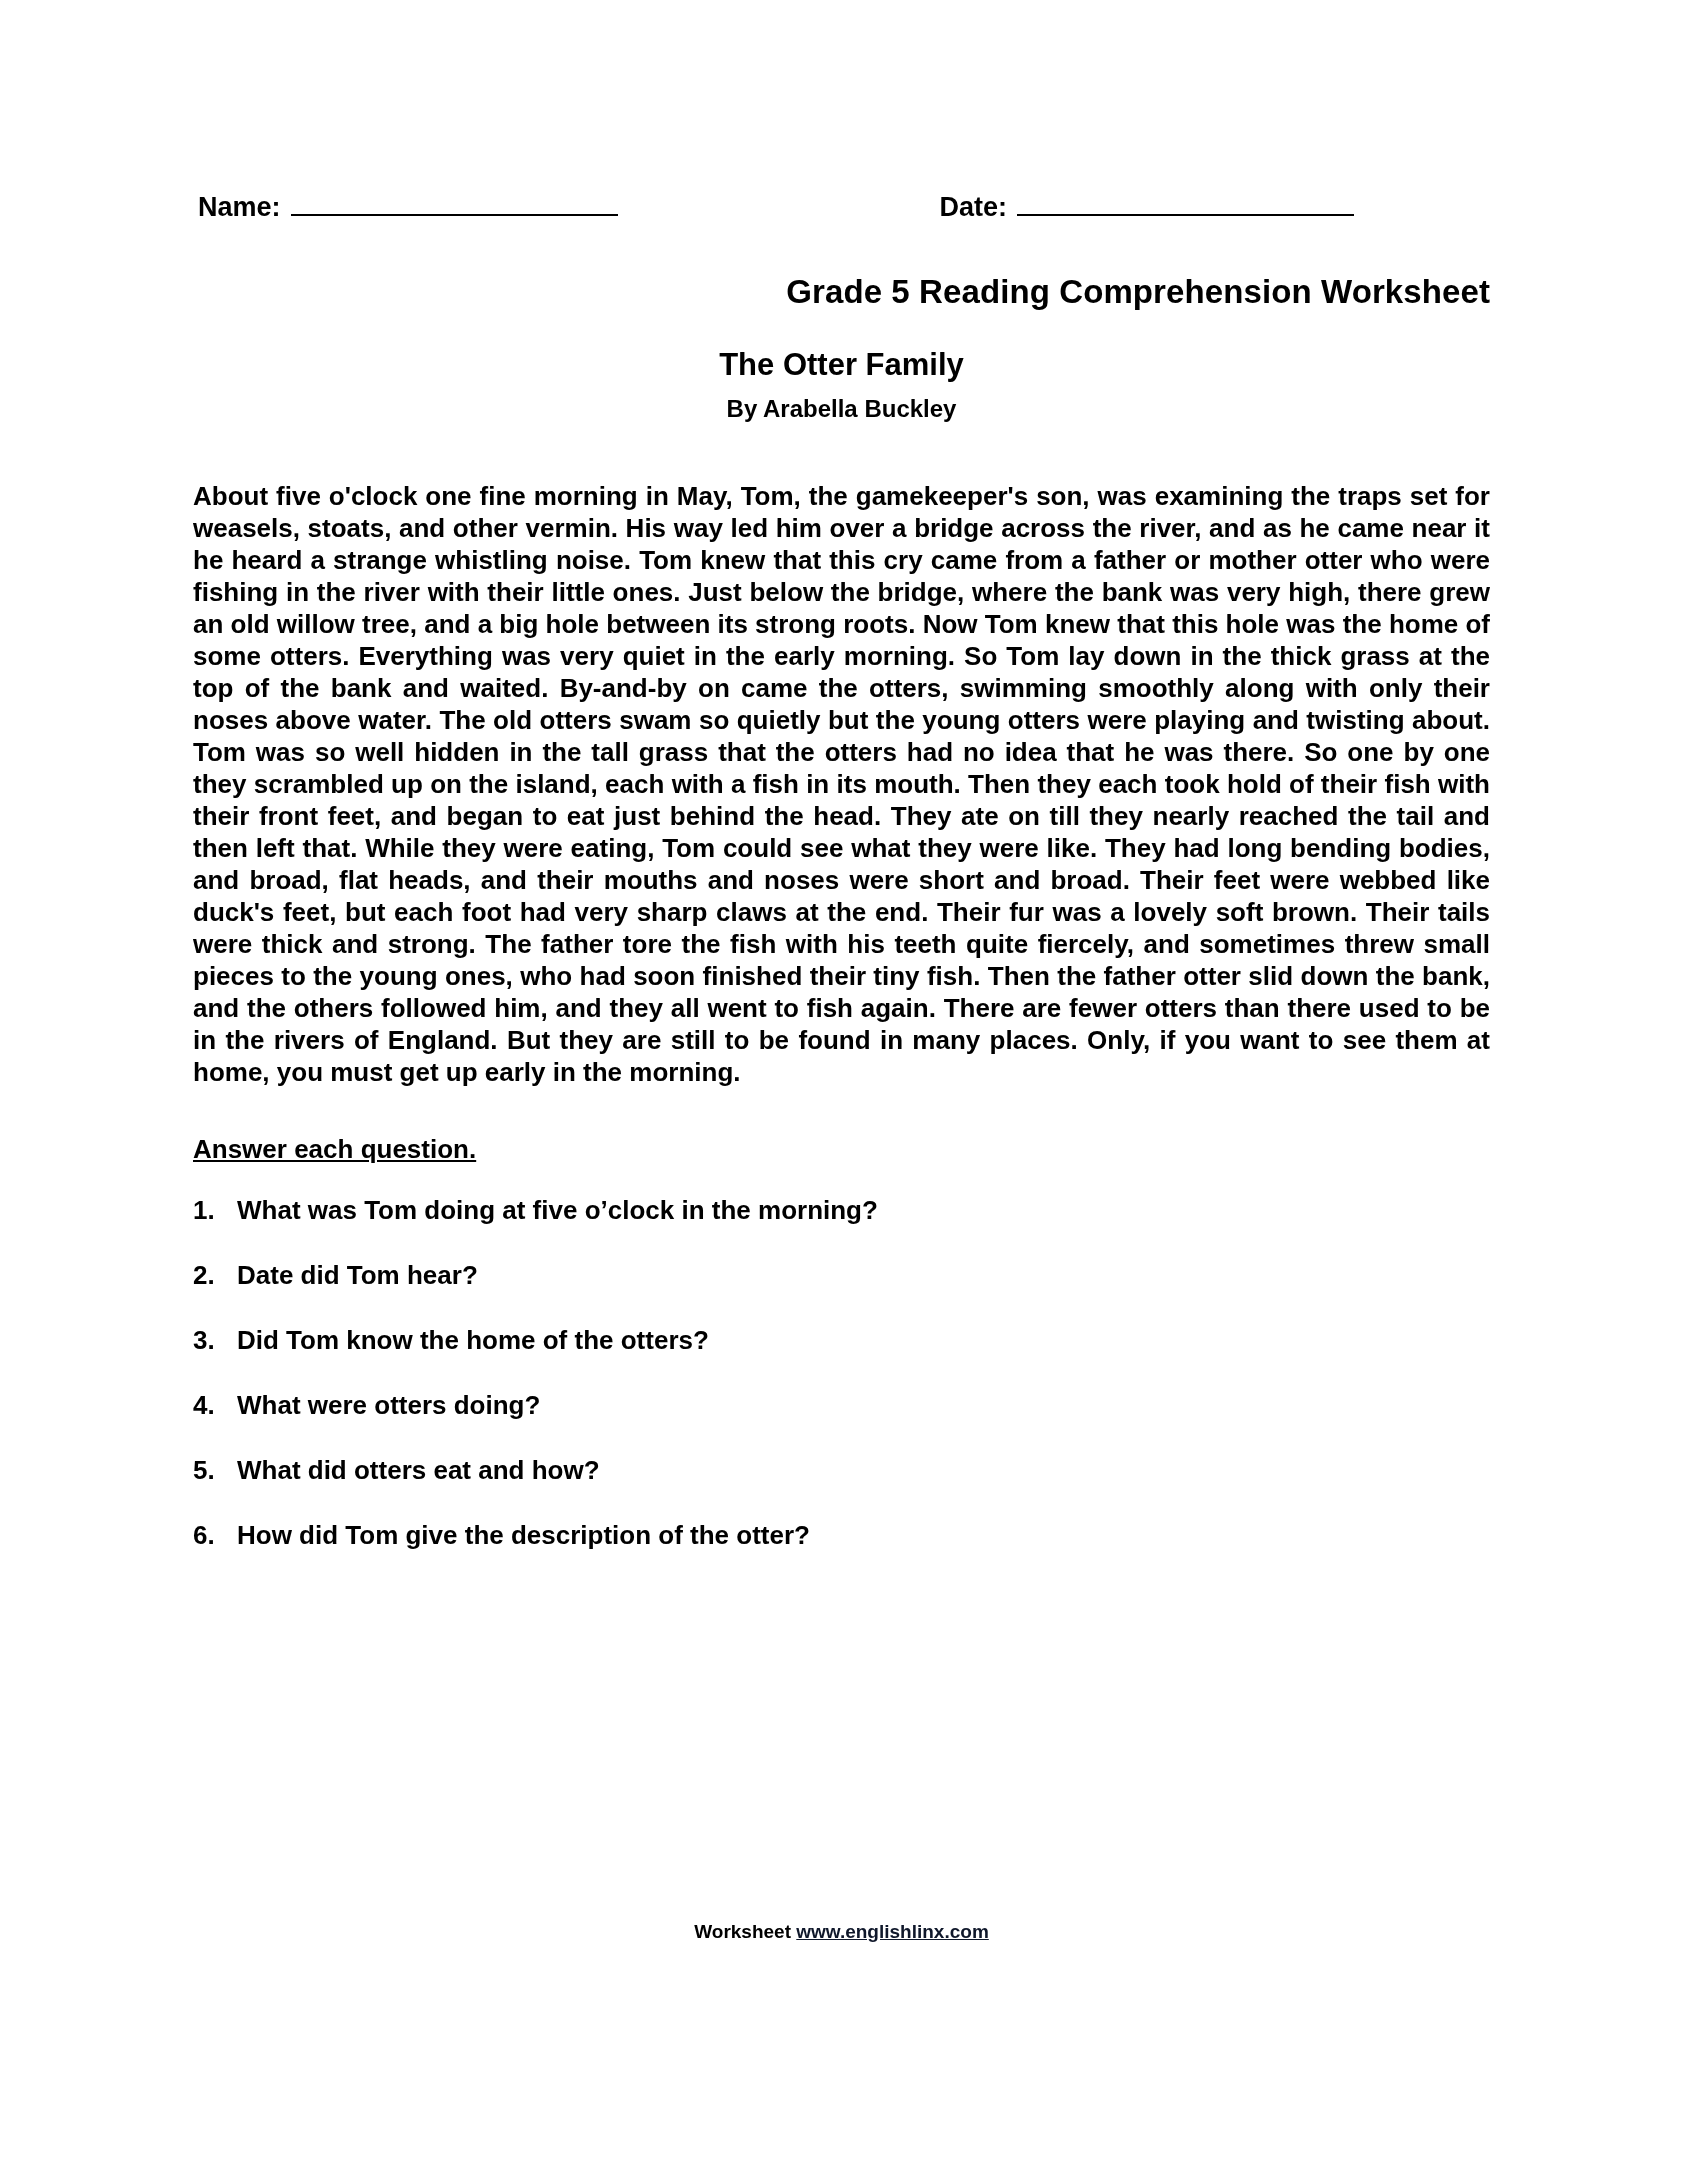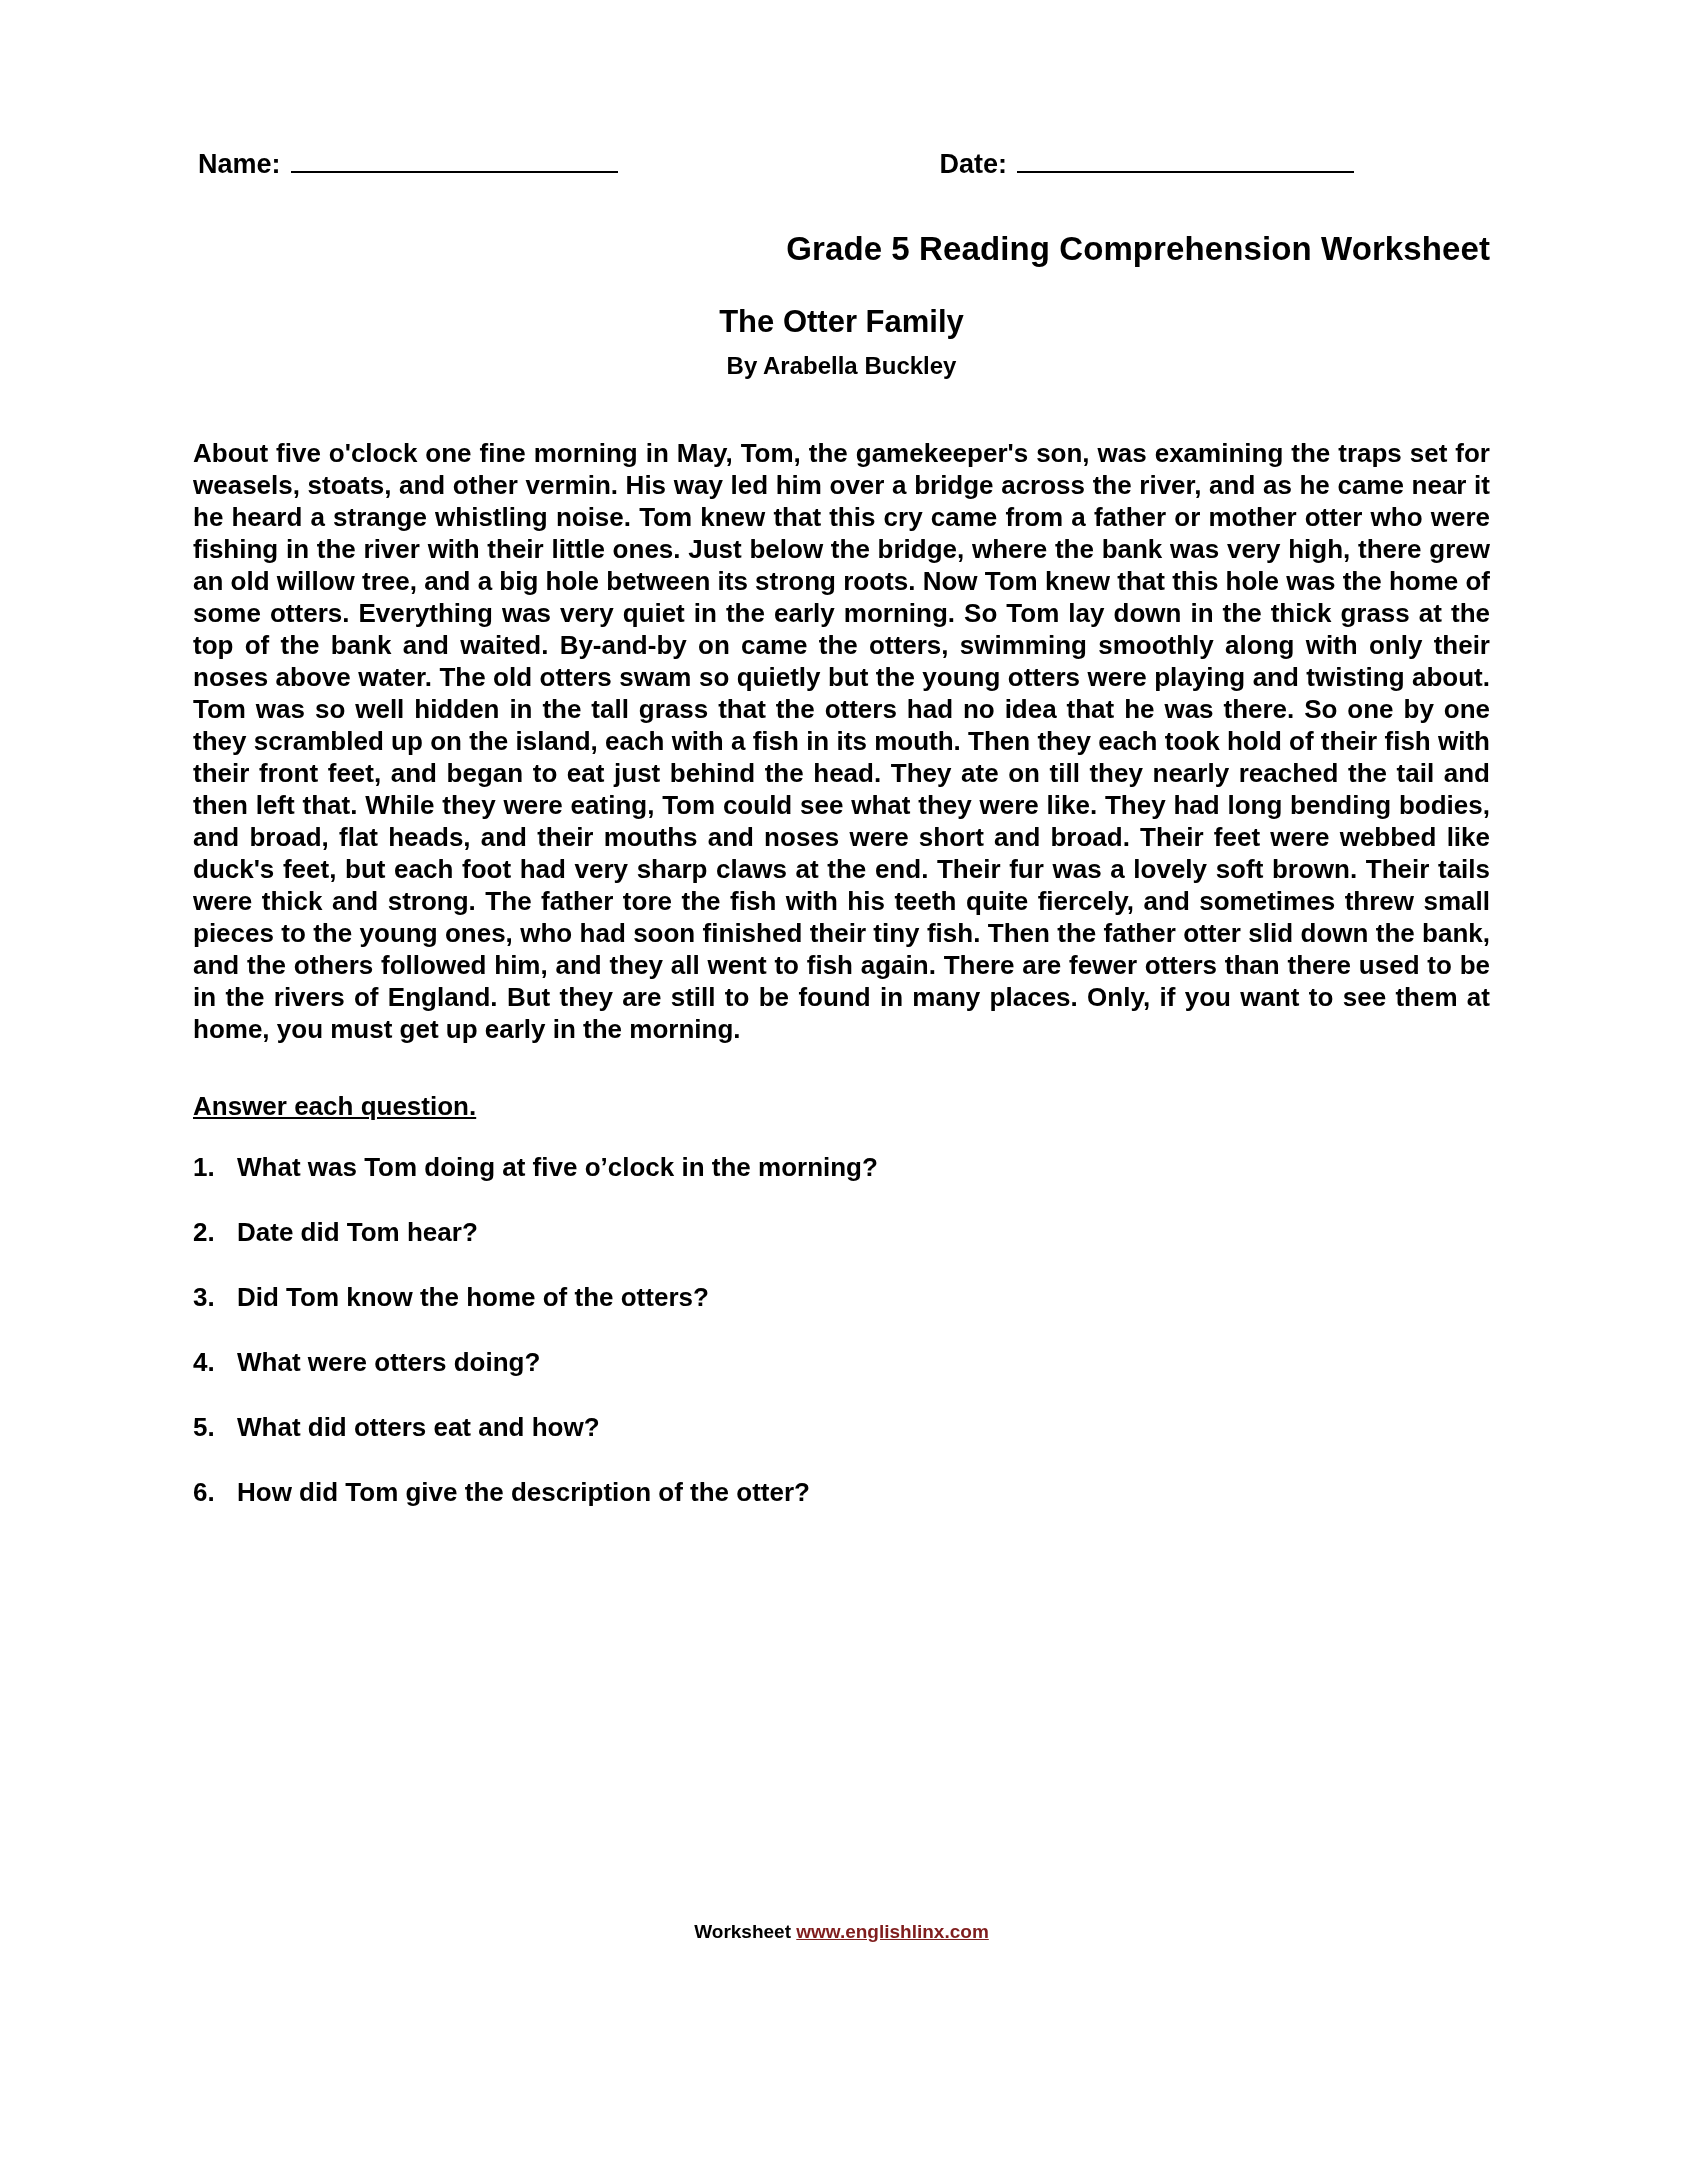--- a/index.html
+++ b/index.html
@@ -36,21 +36,21 @@
     align-items: baseline;
     font-size: 27px;
     font-weight: bold;
     margin-bottom: 50px;
   }
   .nd-group {
     display: flex;
     align-items: baseline;
     white-space: nowrap;
   }
-  .nd-group.name { margin-left: 5px; }
+  .nd-group.name { margin-left: 5px; margin-top: 43px; }
   .nd-group.date { margin-left: 322px; }
   .nd-label { }
   .nd-rule {
     display: inline-block;
     border-bottom: 2px solid #000;
     height: 22px;
     margin-left: 10px;
   }
   .nd-rule.name-rule { width: 327px; }
   .nd-rule.date-rule { width: 337px; }
@@ -180,16 +180,16 @@
       <li>
         <span class="q-num">6.</span>
         <span class="q-text">How did Tom give the description of the otter?</span>
       </li>
     </ol>
 
   </div>
 
   <div class="footer">
     <span>Worksheet</span>
-    <a href="#" style="color: #7f1d1d;">www.englishlinx.com</a>
+    <a href="#" style="color: #0f172a;">www.englishlinx.com</a>
   </div>
 </div>
 
 
 </body></html>

